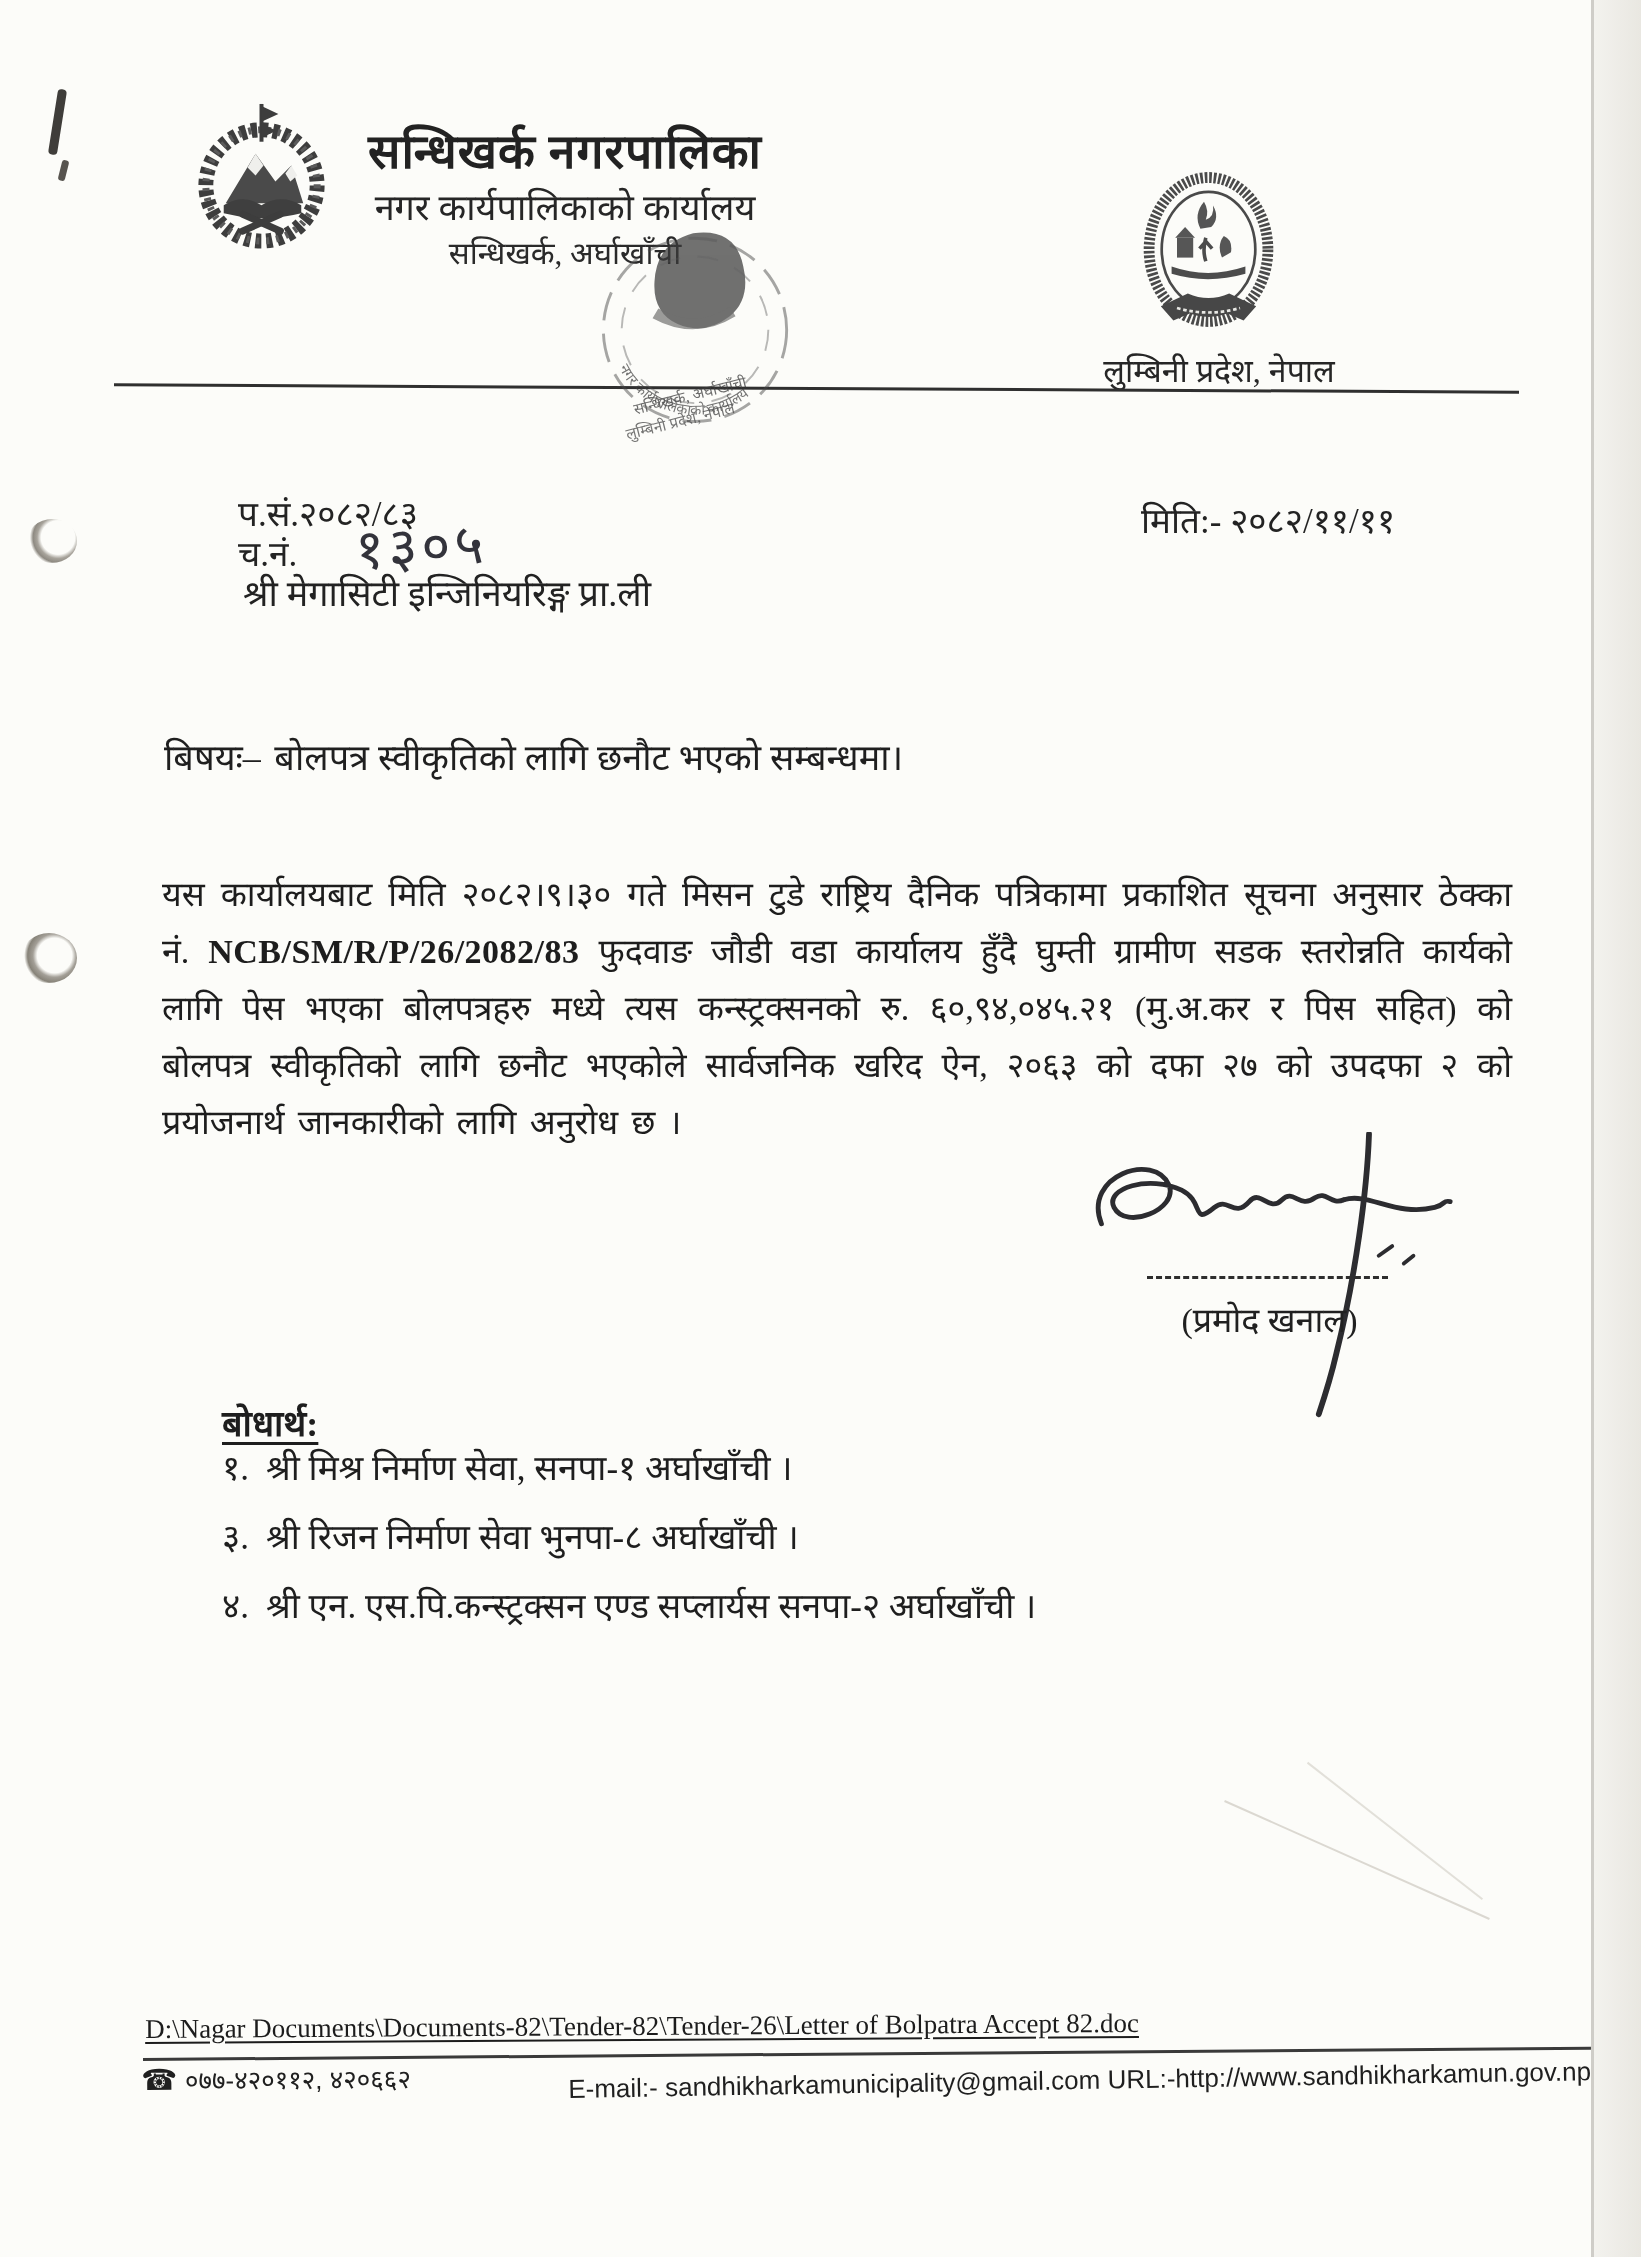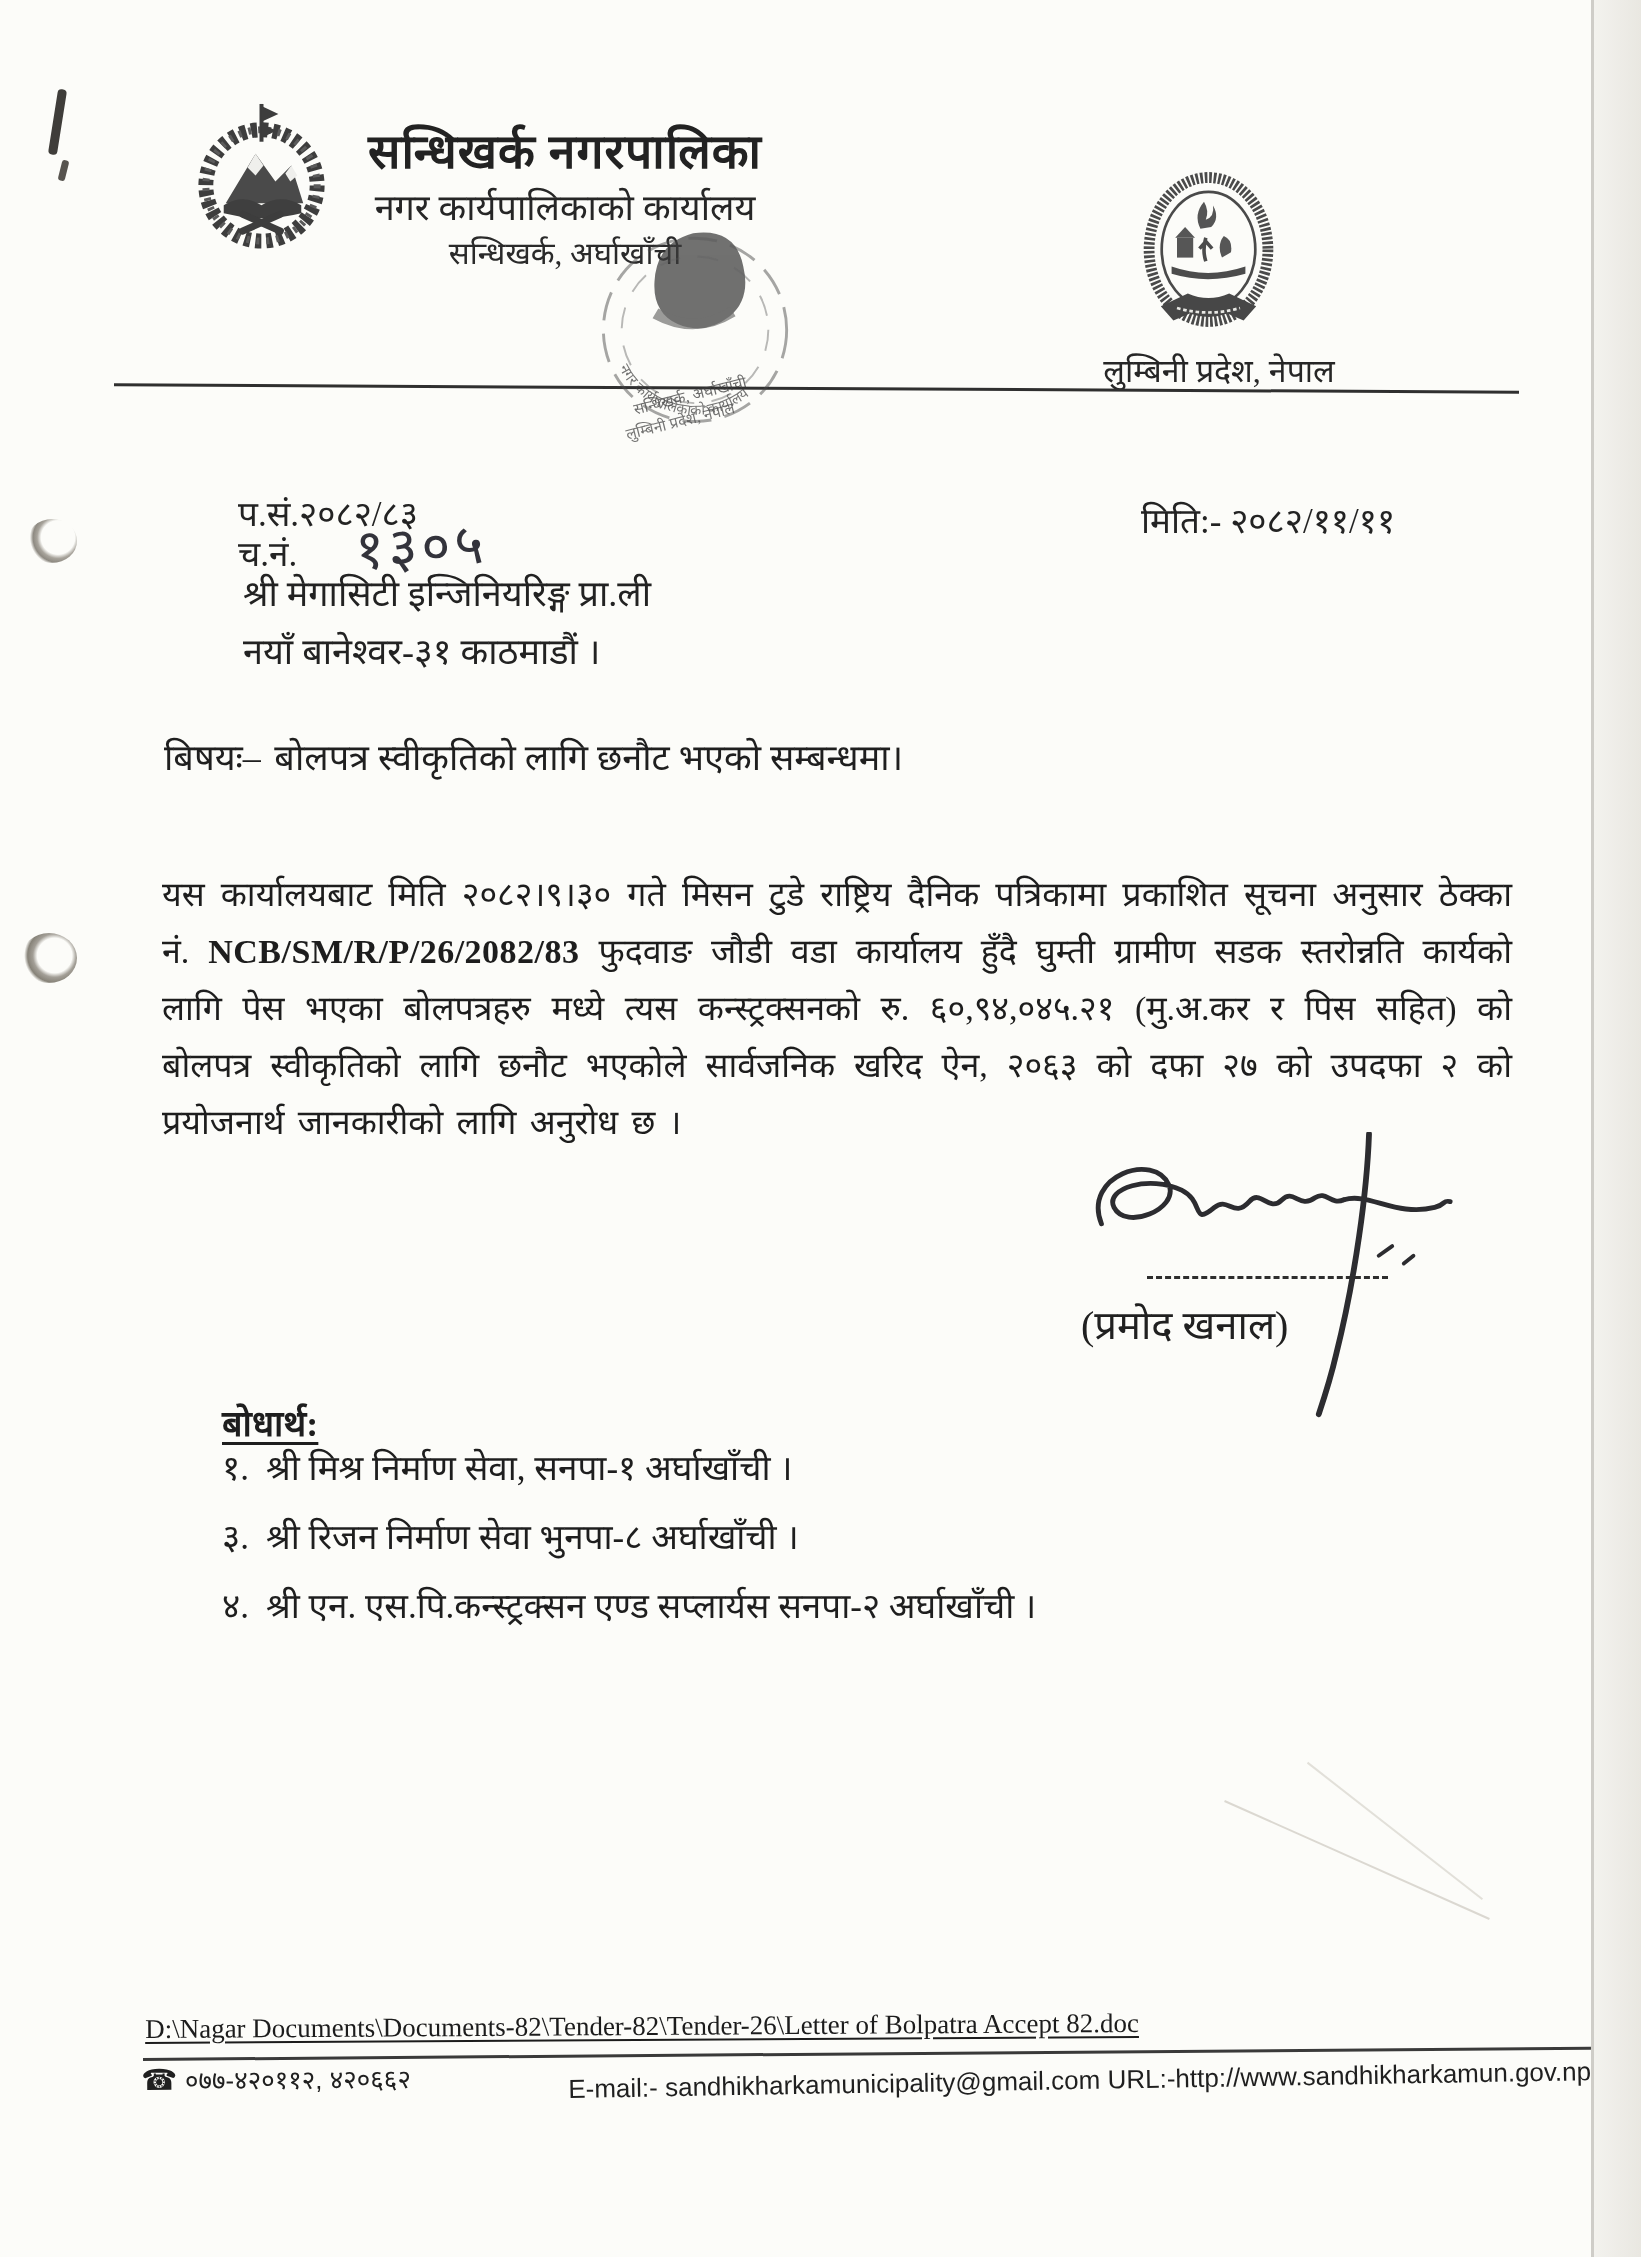--- a/index.html
+++ b/index.html
@@ -42,21 +42,21 @@
   .addressee-2{position:absolute;left:243px;top:626px;font-size:36px;color:#222;}
   
   .subject{position:absolute;left:164px;top:732px;width:1347px;font-size:36px;color:#1f1f1f;}
   .subject .sub-label{margin-right:13.5px;}
   .body-par{position:absolute;left:162px;top:832px;width:1350px;font-size:34px;line-height:57px;
     text-align:justify;color:#1d1d1d;word-spacing:4.8px;}
   .ncb{font-family:"Liberation Serif","DejaVu Serif",serif;font-weight:bold;letter-spacing:0.5px;}
   
   .sig-svg{position:absolute;left:1029px;top:1132px;width:454px;height:290px;}
   .sig-dashes{position:absolute;left:1147px;top:1276px;width:241px;border-top:3.9px dashed #2e2e2e;}
-  .sig-name{position:absolute;left:1081px;top:1296px;width:377px;font-size:40px;color:#202020;}
+  .sig-name{position:absolute;left:1081px;top:1296px;width:377px;text-align:center;font-size:34px;color:#202020;}
   .sig-title{position:absolute;left:1057px;top:1350px;width:425px;text-align:center;font-size:34px;color:#202020;}
   
   .cc-head{position:absolute;left:222px;top:1398px;font-size:36px;font-weight:bold;text-decoration:underline;text-underline-offset:5.8px;color:#1e1e1e;}
   .cc-list{position:absolute;left:222px;top:1448px;margin:0;padding:0;list-style:none;font-size:35px;color:#1e1e1e;font-family:Liberation Serif, serif;}
   .cc-list li{margin-bottom:28px;line-height:41px;}
   .cc-sn{display:inline-block;min-width:44px;}
   
   .footer-path{position:absolute;left:145px;top:2014px;font-size:27px;color:#1c1c1c;
     font-family:"Liberation Serif","DejaVu Serif",serif;text-decoration:underline;text-underline-offset:3.9px;transform:rotate(-0.35deg);transform-origin:left top;}
   .footer-rule{position:absolute;left:143px;top:2058px;width:1448px;height:2.9px;background:#3a3a3a;transform:rotate(-0.45deg);transform-origin:left top;}
@@ -134,21 +134,20 @@
     <span>प.सं.</span><span>२०८२/८३</span>
   </div>
   <div class="refline ref-cn">च.नं.</div>
   <div class="cn-value">१३०५</div>
   <div class="dateline">
     <span>मिति:-</span>
     <span>२०८२/११/११</span>
   </div>
 
   <div class="addressee-1">श्री मेगासिटी इन्जिनियरिङ्ग प्रा.ली</div>
-  <div class="addressee-2">नयाँ बानेश्वर-३१ काठमाडौं ।</div>
 
   <div class="subject">
     <span class="sub-label">बिषयः–</span><span>बोलपत्र स्वीकृतिको लागि छनौट भएको सम्बन्धमा।</span>
   </div>
 
   <p class="body-par">
     <span>यस कार्यालयबाट मिति २०८२।९।३० गते मिसन टुडे राष्ट्रिय दैनिक पत्रिकामा प्रकाशित सूचना अनुसार ठेक्का नं. </span><span class="ncb">NCB/SM/R/P/26/2082/83</span><span> फुदवाङ जौडी वडा कार्यालय हुँदै घुम्ती ग्रामीण सडक स्तरोन्नति कार्यको लागि पेस भएका बोलपत्रहरु मध्ये त्यस कन्स्ट्रक्सनको रु. ६०,९४,०४५.२१ (मु.अ.कर र पिस सहित) को बोलपत्र स्वीकृतिको लागि छनौट भएकोले सार्वजनिक खरिद ऐन, २०६३ को दफा २७ को उपदफा २ को प्रयोजनार्थ जानकारीको लागि अनुरोध छ ।</span>
   </p>
 
   <svg class="sig-svg" viewBox="0 0 470 300" aria-hidden="true">

